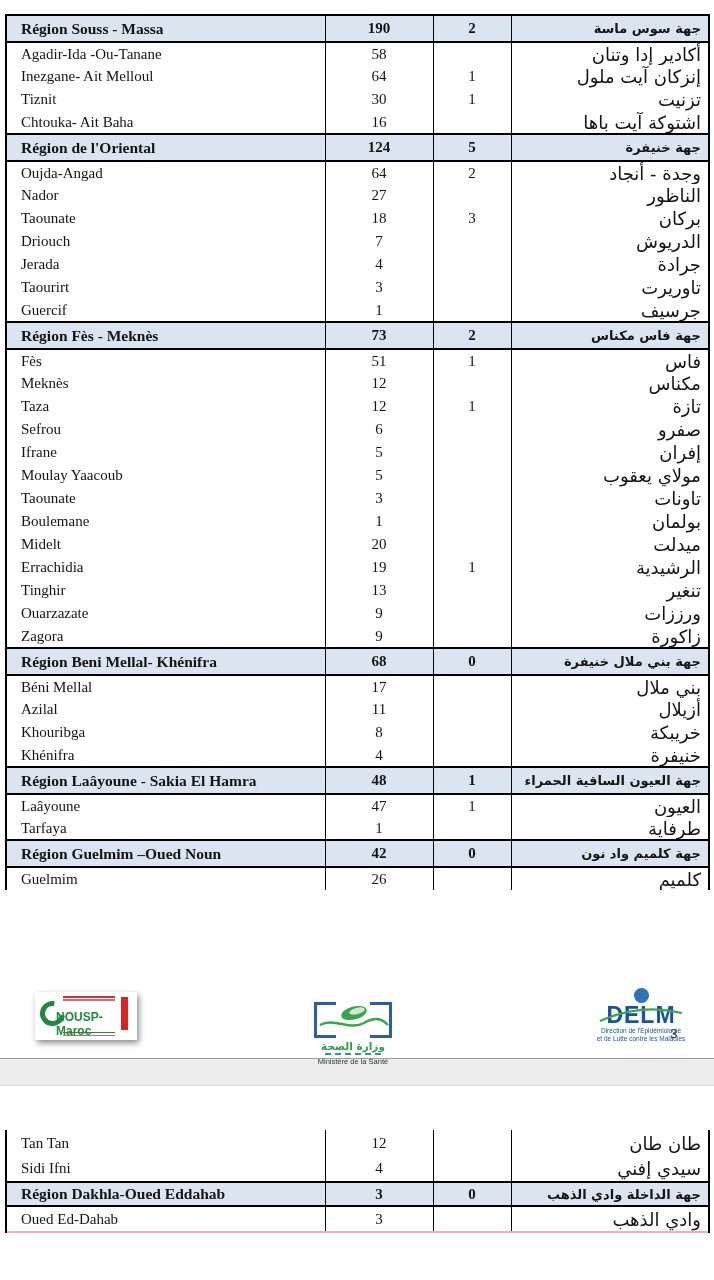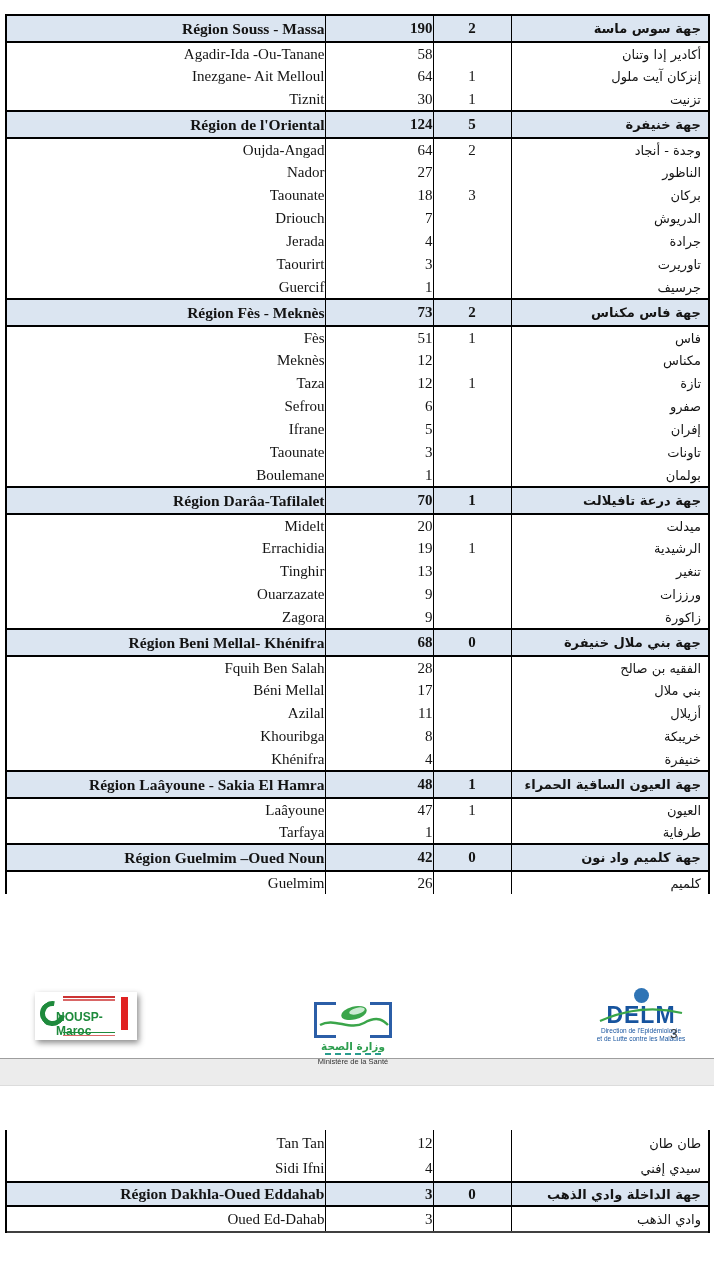--- a/index.html
+++ b/index.html
@@ -36,28 +36,28 @@
   }
 
   table.report {
     border-collapse: collapse;
     table-layout: fixed;
     position: absolute;
     left: 5px;
     width: 703px;
   }
   #table1 { top: 14px; }
-  #table2 { top: 1130px; border-bottom: 2px solid #404040; }
+  #table2 { top: 1130px; border-bottom: 2px solid #f9a8d4; }
 
   td { padding: 0; vertical-align: middle; font-size: 15px; overflow: hidden; white-space: nowrap; }
-  .c-fr { text-align: right;  padding-left: 14px;  border-left: 2px solid #000; border-right: 1.5px solid #000; }
-  .c-n1 { text-align: right; border-right: 1.5px solid #000; }
+  .c-fr { text-align: left;  padding-left: 14px;  border-left: 2px solid #000; border-right: 1.5px solid #000; }
+  .c-n1 { text-align: center; border-right: 1.5px solid #000; }
   .c-n2 { text-align: center; border-right: 1.5px solid #000; }
   .c-ar { text-align: right; padding-right: 7px; border-right: 2px solid #000;
-          direction: rtl; font-family: "DejaVu Sans", sans-serif; font-size: 13px; }
+          direction: rtl; font-family: "DejaVu Sans", sans-serif; font-size: 18px; }
 
   tr.row-data  { height: 23px; margin-left: 24px; }
   tr.row-header{ height: 27px; }
   #table2 tr.row-data   { height: 26px; }
   #table2 tr.row-header { height: 24px; }
 
   tr.row-header td {
     background: #dbe5f1;
     border-top: 2px solid #000;
     border-bottom: 2px solid #000;
@@ -165,20 +165,26 @@
         <td class="c-n1">64</td>
         <td class="c-n2">1</td>
         <td class="c-ar">إنزكان آيت ملول</td>
       </tr>
       <tr class="row-data">
         <td class="c-fr">Tiznit</td>
         <td class="c-n1">30</td>
         <td class="c-n2">1</td>
         <td class="c-ar">تزنيت</td>
       </tr>
+      <tr class="row-data">
+        <td class="c-fr">Chtouka- Ait Baha</td>
+        <td class="c-n1">16</td>
+        <td class="c-n2"></td>
+        <td class="c-ar">اشتوكة آيت باها</td>
+      </tr>
       <tr class="row-header">
         <td class="c-fr">Région de l'Oriental</td>
         <td class="c-n1">124</td>
         <td class="c-n2">5</td>
         <td class="c-ar">جهة خنيفرة</td>
       </tr>
       <tr class="row-data">
         <td class="c-fr">Oujda-Angad</td>
         <td class="c-n1">64</td>
         <td class="c-n2">2</td>
@@ -250,36 +256,36 @@
         <td class="c-n2"></td>
         <td class="c-ar">صفرو</td>
       </tr>
       <tr class="row-data">
         <td class="c-fr">Ifrane</td>
         <td class="c-n1">5</td>
         <td class="c-n2"></td>
         <td class="c-ar">إفران</td>
       </tr>
       <tr class="row-data">
+        <td class="c-fr">Moulay Yaacoub</td>
+        <td class="c-n1">5</td>
+        <td class="c-n2"></td>
+        <td class="c-ar">مولاي يعقوب</td>
+      </tr>
+      <tr class="row-data">
         <td class="c-fr">Taounate</td>
         <td class="c-n1">3</td>
         <td class="c-n2"></td>
         <td class="c-ar">تاونات</td>
       </tr>
       <tr class="row-data">
         <td class="c-fr">Boulemane</td>
         <td class="c-n1">1</td>
         <td class="c-n2"></td>
         <td class="c-ar">بولمان</td>
-      </tr>
-      <tr class="row-header">
-        <td class="c-fr">Région Darâa-Tafilalet</td>
-        <td class="c-n1">70</td>
-        <td class="c-n2">1</td>
-        <td class="c-ar">جهة درعة تافيلالت</td>
       </tr>
       <tr class="row-data">
         <td class="c-fr">Midelt</td>
         <td class="c-n1">20</td>
         <td class="c-n2"></td>
         <td class="c-ar">ميدلت</td>
       </tr>
       <tr class="row-data">
         <td class="c-fr">Errachidia</td>
         <td class="c-n1">19</td>
@@ -302,26 +308,20 @@
         <td class="c-fr">Zagora</td>
         <td class="c-n1">9</td>
         <td class="c-n2"></td>
         <td class="c-ar">زاكورة</td>
       </tr>
       <tr class="row-header">
         <td class="c-fr">Région Beni Mellal- Khénifra</td>
         <td class="c-n1">68</td>
         <td class="c-n2">0</td>
         <td class="c-ar">جهة بني ملال خنيفرة</td>
-      </tr>
-      <tr class="row-data">
-        <td class="c-fr">Fquih Ben Salah</td>
-        <td class="c-n1">28</td>
-        <td class="c-n2"></td>
-        <td class="c-ar">الفقيه بن صالح</td>
       </tr>
       <tr class="row-data">
         <td class="c-fr">Béni Mellal</td>
         <td class="c-n1">17</td>
         <td class="c-n2"></td>
         <td class="c-ar">بني ملال</td>
       </tr>
       <tr class="row-data">
         <td class="c-fr">Azilal</td>
         <td class="c-n1">11</td>

